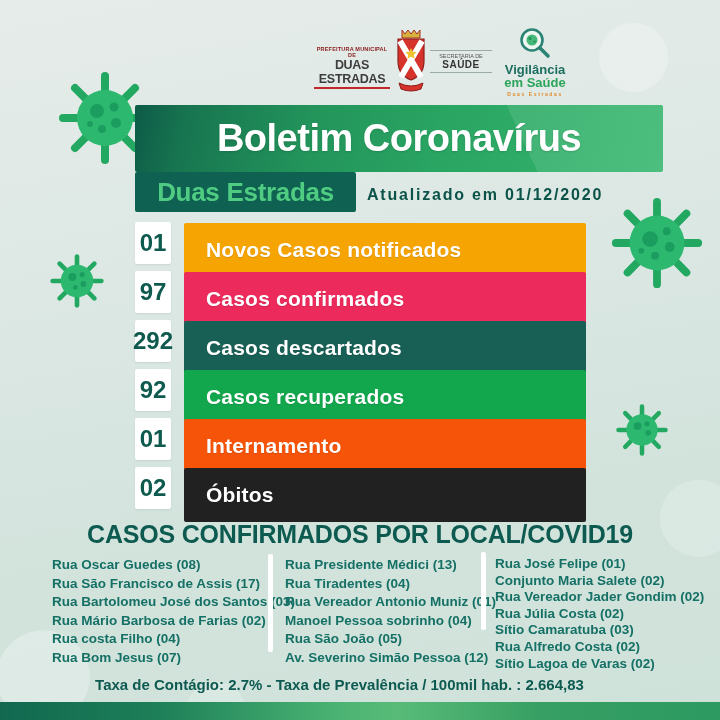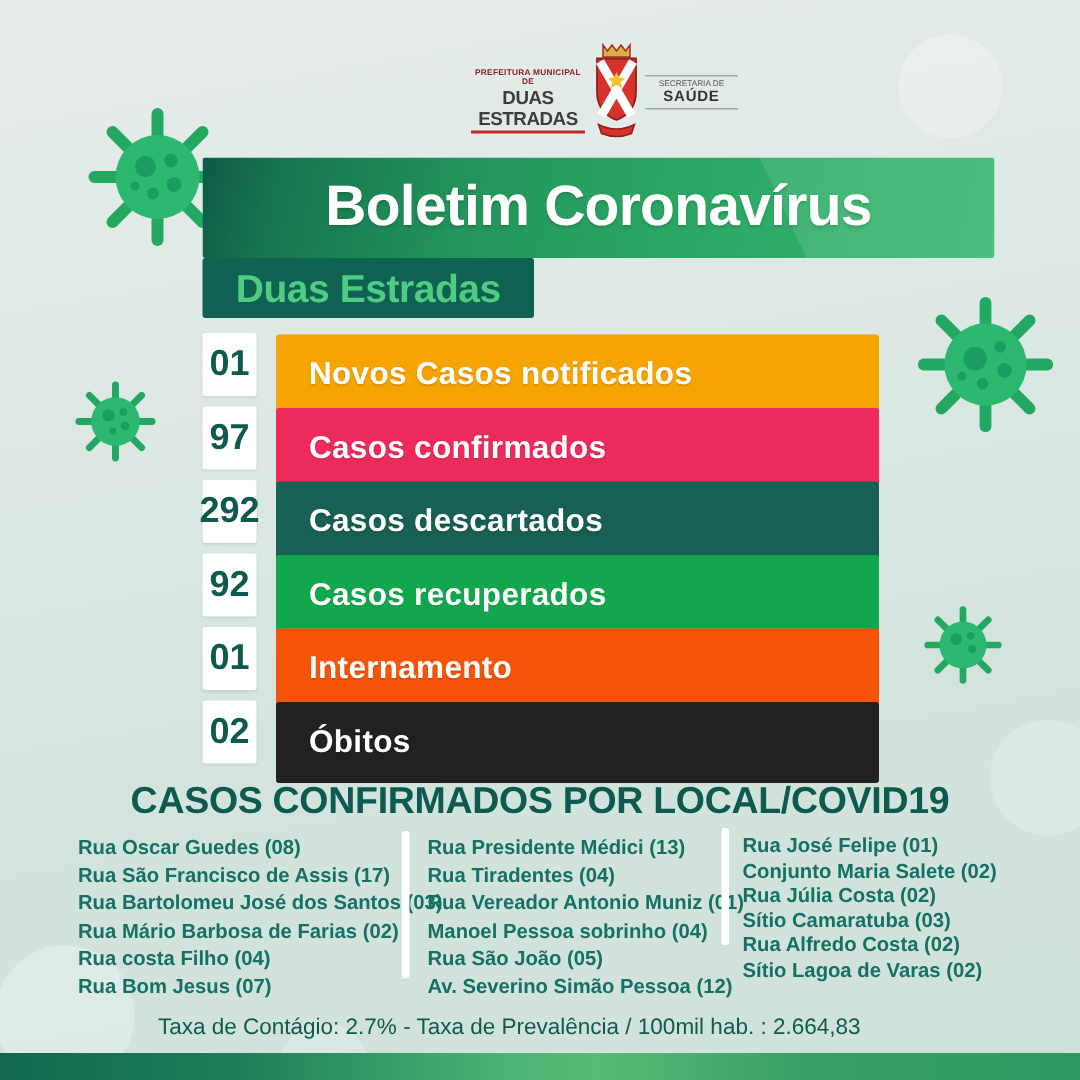--- a/index.html
+++ b/index.html
@@ -63,21 +63,21 @@
   .c3{background:#12A74D}.c4{background:#F65409}.c5{background:#212121}
 
   
   .loc-head{left:0;top:520px;width:720px;text-align:center;color:#0d5a50;
     font-weight:bold;font-size:25px;letter-spacing:-.2px;}
   .col{position:absolute;top:556px;}
   .col .street{font-size:13.5px;font-weight:bold;color:#157065;line-height:18.6px;white-space:nowrap;}
   .col3 .street{line-height:16.6px;}
   .vdiv{position:absolute;width:5px;background:#ffffff;border-radius:2px;}
 
-  .rates{left:0;top:676px;width:679px;text-align:center;color:#0d5a50;font-weight:normal;font-size:15px;}
+  .rates{left:0;top:676px;width:679px;text-align:center;color:#0d5a50;font-weight:bold;font-size:15px;}
 
   .bottombar{left:0;top:702px;width:720px;height:18px;
     background:linear-gradient(90deg,#11684f 0%,#1d7f58 22%,#49b272 46%,#58bb78 55%,#379f63 75%,#2c9a61 100%);}
 
   .virus{position:absolute;}
 </style>
 </head>
 <body>
 
 <div class="canvas">
@@ -177,27 +177,40 @@
       <path d="M5 55 q12 6 24 0 l-2 6 q-10 4 -20 0 z" fill="#d6332c" stroke="#8e1f1a" stroke-width="1"></path>
     </svg>
     <div class="secr">
       <div class="ln"></div>
       <div class="secr-small">SECRETARIA DE</div>
       <div class="secr-big">SAÚDE</div>
       <div class="ln"></div>
     </div>
   </div>
 
+  <div class="abs vigi">
+    <svg width="42" height="38" viewBox="0 0 42 38" style="display:block;margin:0 auto;">
+      <circle cx="18" cy="14" r="10.5" fill="#eef7f2" stroke="#2a8374" stroke-width="2.6"></circle>
+      <circle cx="18" cy="14" r="5.5" fill="#45b877"></circle>
+      <circle cx="16" cy="12.5" r="1.4" fill="#1e8f56"></circle>
+      <circle cx="20.5" cy="15.5" r="1.1" fill="#1e8f56"></circle>
+      <line x1="26" y1="22" x2="34" y2="30" stroke="#2a8374" stroke-width="3.6" stroke-linecap="round"></line>
+    </svg>
+    <div class="vigi-l1">Vigilância</div>
+    <div class="vigi-l2">em Saúde</div>
+    <div class="vigi-l3">Duas Estradas</div>
+  </div>
 
   <div class="abs banner">
     <span class="banner-txt">Boletim Coronavírus</span>
   </div>
   <div class="abs citybox">
     <span>Duas Estradas</span>
   </div>
+  <div class="abs updated">Atualizado em 01/12/2020</div>
 
   <div class="row" style="top:222px">
     <div class="num">01</div>
     <div class="bar c0">
         <span>Novos Casos notificados</span>
       </div>
   </div>
   <div class="row" style="top:271px">
     <div class="num">97</div>
     <div class="bar c1">
@@ -249,20 +262,21 @@
     <div class="street">Manoel Pessoa sobrinho (04)</div>
     <div class="street">Rua São João (05)</div>
     <div class="street">Av. Severino Simão Pessoa (12)</div>
   </div>
 
   <div class="vdiv" style="left:481px;top:552px;height:78px;"></div>
 
   <div class="col col3" style="left:495px">
     <div class="street">Rua José Felipe (01)</div>
     <div class="street">Conjunto Maria Salete (02)</div>
+    <div class="street">Rua Vereador Jader Gondim (02)</div>
     <div class="street">Rua Júlia Costa (02)</div>
     <div class="street">Sítio Camaratuba (03)</div>
     <div class="street">Rua Alfredo Costa (02)</div>
     <div class="street">Sítio Lagoa de Varas (02)</div>
   </div>
 
   <div class="abs rates">Taxa de Contágio: 2.7% - Taxa de Prevalência / 100mil hab. : 2.664,83</div>
   <div class="abs bottombar"></div>
 
 </div>

